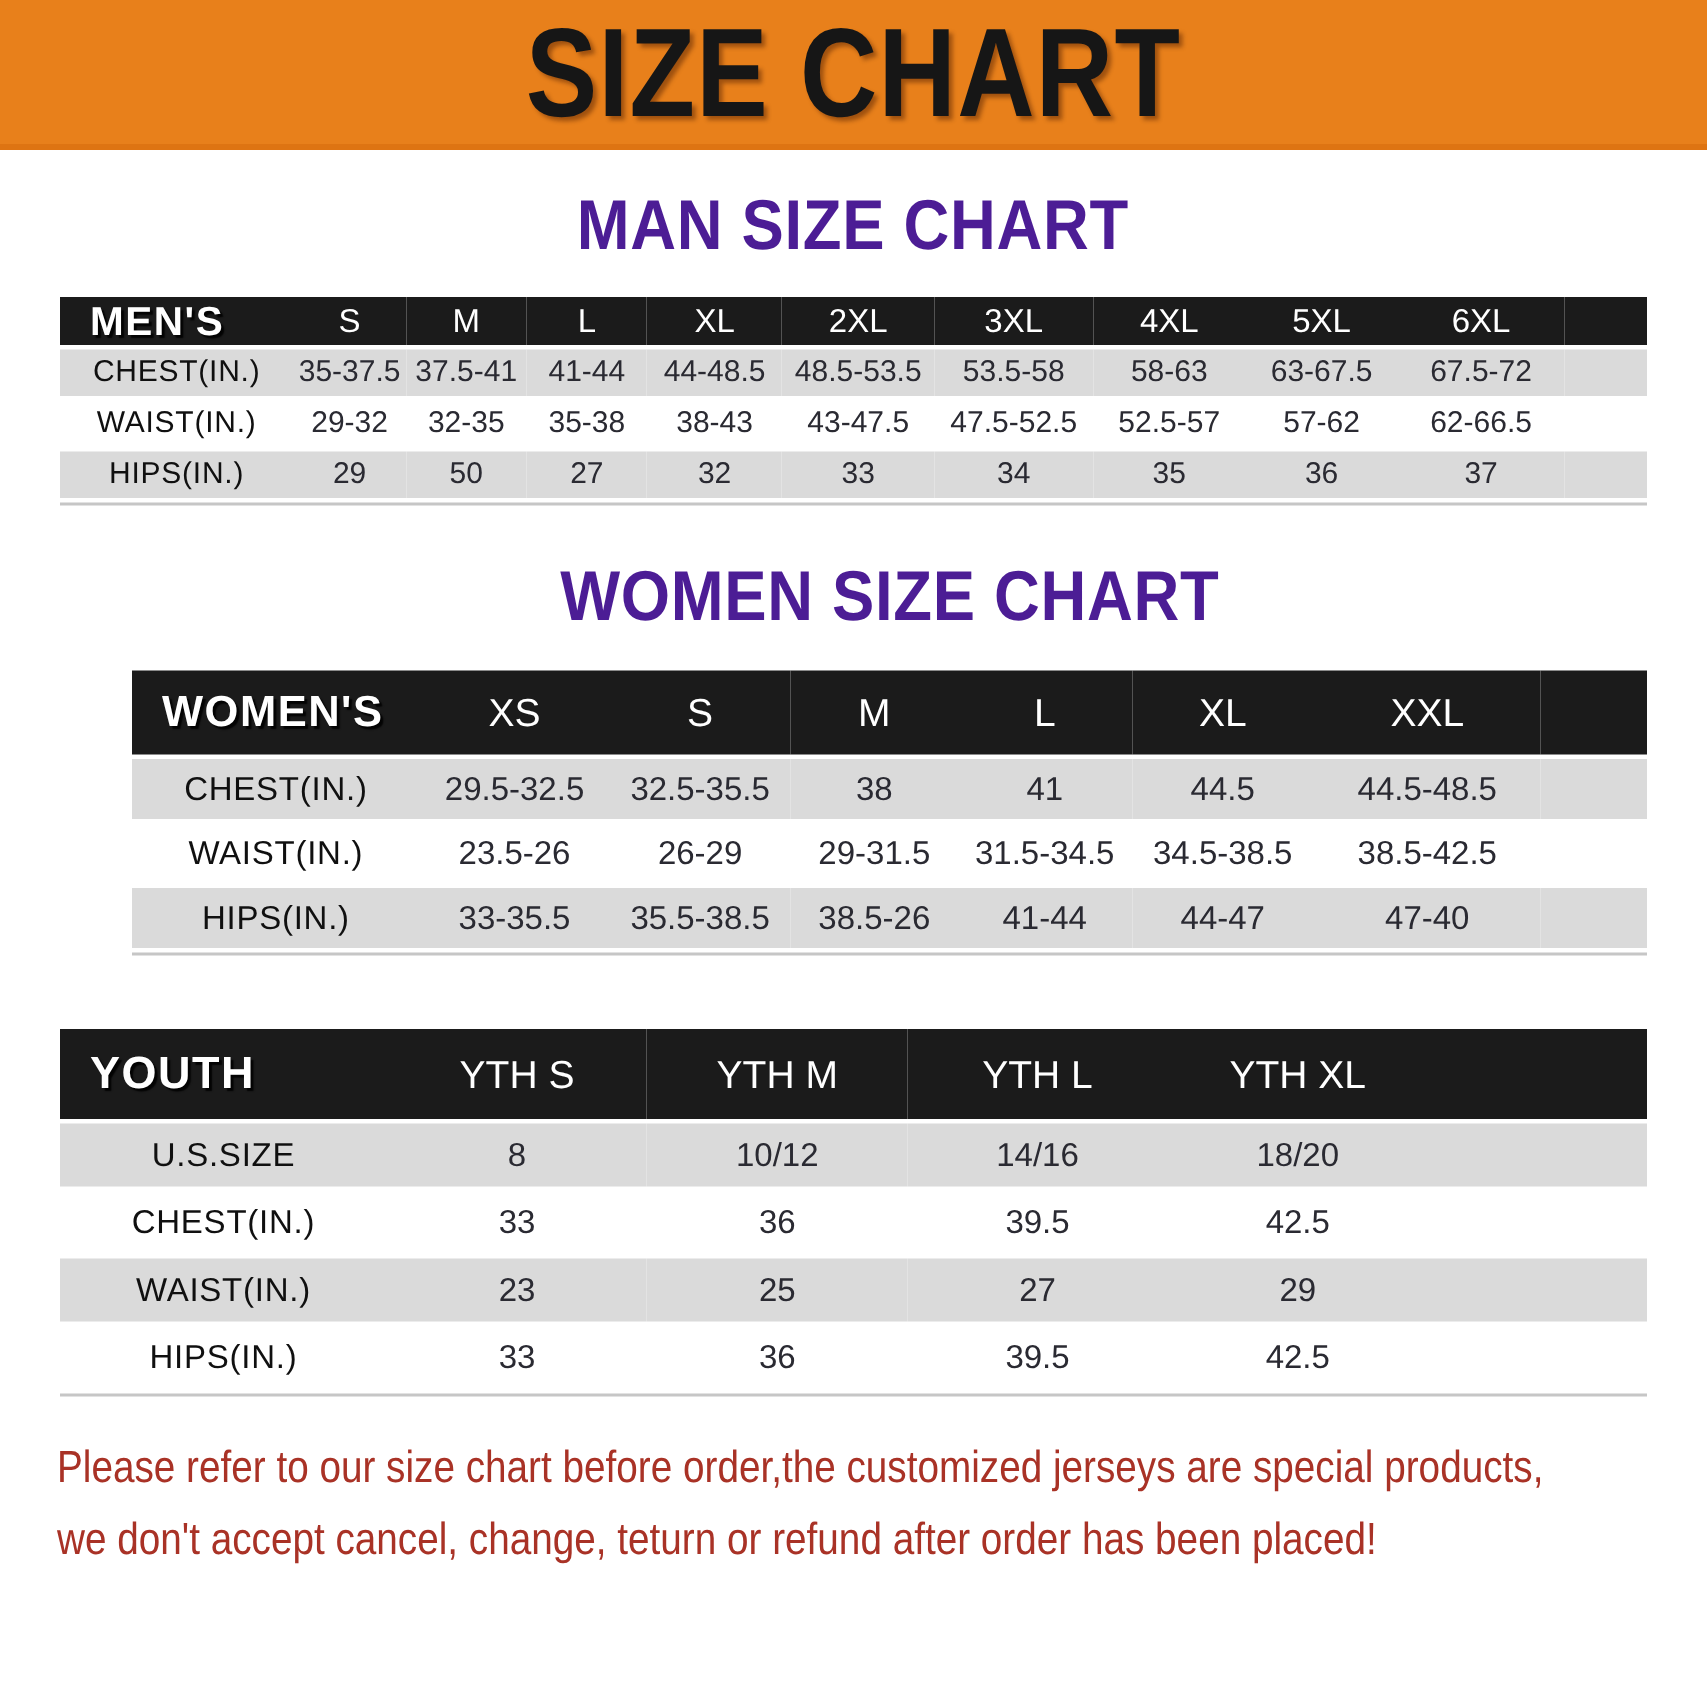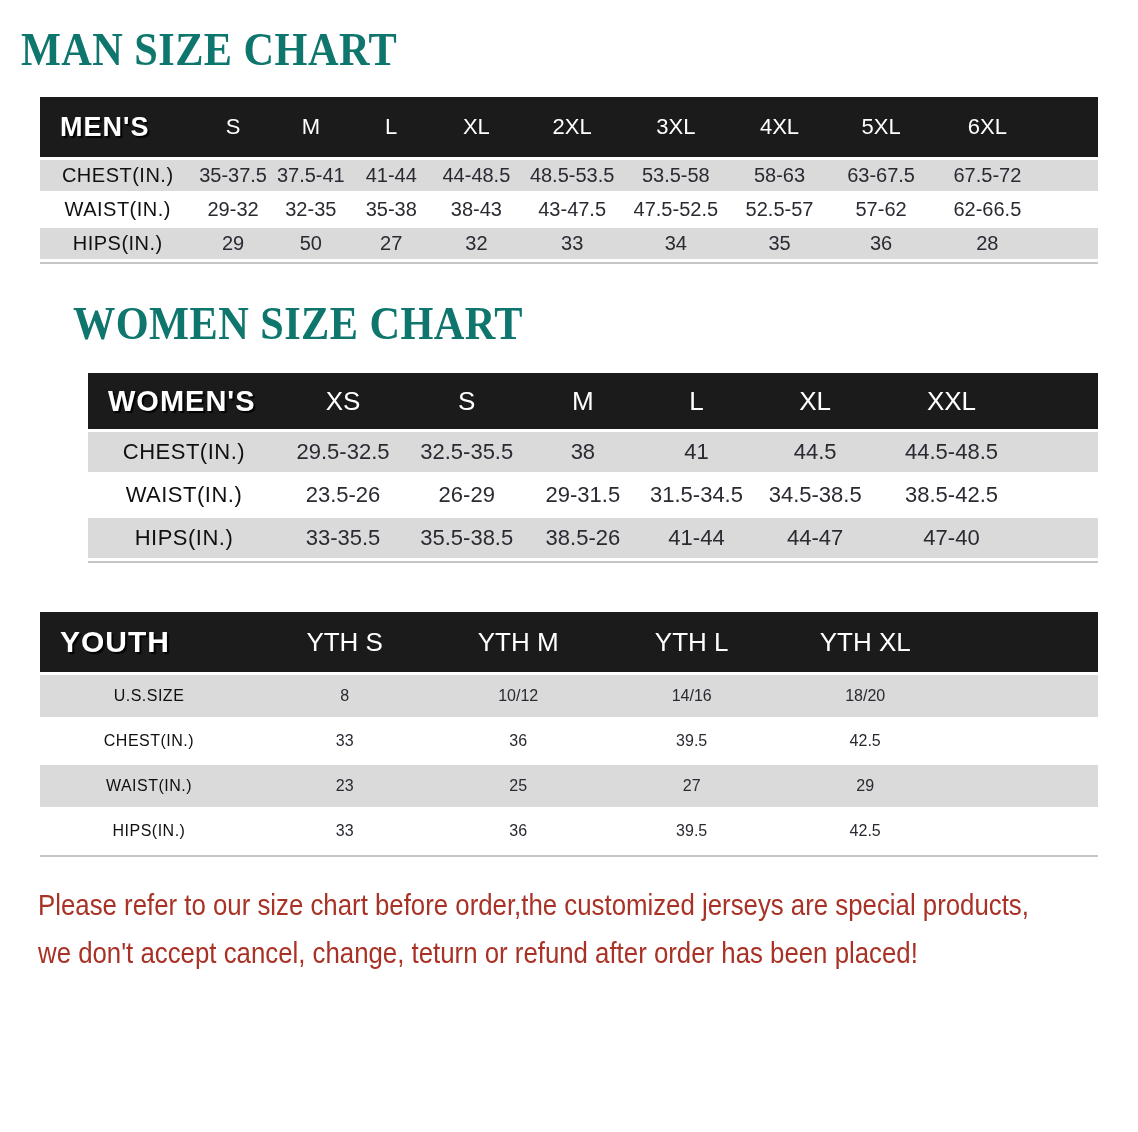--- a/index.html
+++ b/index.html
@@ -22,21 +22,21 @@
     display:flex;align-items:center;justify-content:center;
     border-bottom:4px solid #DE7412;
   }
   .banner-title{
     font-size:84px;font-weight:bold;color:#161616;letter-spacing:1px;
     text-shadow:3px 3px 3px rgba(70,25,0,0.45);
     line-height:100px;
   }
   
   .section-heading{
-    font-weight:bold;color:#0f766e;letter-spacing:0.5px;font-family:Liberation Serif, serif;
+    text-align:center;font-weight:bold;color:#4c1d95;letter-spacing:0.5px;
   }
   .section-heading .condensed{transform:scaleX(0.9);}
   
   .size-table{
     width:calc(100% - 80px);margin:0 40px;
     border-collapse:separate;border-spacing:0 3px;
     table-layout:fixed;
     border-bottom:2px solid #C6C6C6;
   }
   .size-table th{
@@ -49,56 +49,59 @@
   }
   .size-table th.spacer,.size-table td.spacer{padding:0;}
   .size-table td{
     text-align:center;vertical-align:middle;color:#2A2A32;background:#ffffff;
   }
   .size-table td.row-label{color:#101010;letter-spacing:0.5px;}
   .size-table tbody tr:nth-child(odd) td{background:var(--row-alt-bg);}
   
   .sec-0{margin-top:22px;}
   .sec-0 .section-heading{font-size:47px;margin-bottom:18px;}
-  .sec-0 th{height:60px;font-size:22px;margin-top:36px;}
+  .sec-0 th{height:32px;font-size:22px;margin-top:36px;}
   .sec-0 th.group-label{font-size:27px;}
   .sec-0 td{height:31px;font-size:20px;}
   .sec-0 .c0{width:14.7%}.sec-0 .c1{width:7.1%}.sec-0 .c2{width:7.6%}
   .sec-0 .c3{width:7.6%}.sec-0 .c4{width:8.5%}.sec-0 .c5{width:9.6%}
   .sec-0 .c6{width:10%}.sec-0 .c7{width:9.6%}.sec-0 .c8{width:9.6%}
   .sec-0 .c9{width:10.5%}.sec-0 .c10{width:5.2%}
   
   .sec-1{margin-top:32px;margin-left:48px;}
   .sec-1 .section-heading{font-size:47px;margin-bottom:20px;}
   .sec-1 th{height:56px;font-size:26px;}
   .sec-1 th.group-label{font-size:29px;}
   .sec-1 td{height:40px;font-size:22px;}
   .sec-1 .c0{width:19%}.sec-1 .c1{width:12.5%}.sec-1 .c2{width:12%}
   .sec-1 .c3{width:11%}.sec-1 .c4{width:11.5%}.sec-1 .c5{width:12%}
   .sec-1 .c6{width:15%}.sec-1 .c7{width:7%}
   
   .sec-2{margin-top:46px;}
   .sec-2 .section-heading{font-size:47px;margin-bottom:18px;}
   .sec-2 th{height:60px;font-size:26px;}
   .sec-2 th.group-label{font-size:30px;}
-  .sec-2 td{height:42px;font-size:16px;}
+  .sec-2 td{height:42px;font-size:22px;}
   .sec-2 .c0{width:20.6%}.sec-2 .c1{width:16.4%}.sec-2 .c2{width:16.4%}
   .sec-2 .c3{width:16.4%}.sec-2 .c4{width:16.4%}.sec-2 .c5{width:13.8%}
   
   .footer{margin-top:24px;padding:0 38px;}
   .footer p{
     color:var(--footer-color);font-size:30px;line-height:48px;
     transform:scaleX(0.86);transform-origin:left center;white-space:nowrap;
   }
 </style>
 </head>
 <body>
 
 <div class="page">
 
+  <header class="banner">
+    <span class="banner-title condensed">SIZE CHART</span>
+  </header>
 
   <main>
       <section class="size-section sec-0">
         <h2 class="section-heading"><span class="condensed">MAN SIZE CHART</span></h2>
         <table class="size-table">
           <colgroup>
             <col class="c0">
             <col class="c1">
             <col class="c2">
             <col class="c3">
@@ -155,21 +158,21 @@
             <tr>
               <td class="row-label">HIPS(IN.)</td>
               <td>29</td>
               <td>50</td>
               <td>27</td>
               <td>32</td>
               <td>33</td>
               <td>34</td>
               <td>35</td>
               <td>36</td>
-              <td>28</td>
+              <td>37</td>
               <td class="spacer"></td>
             </tr>
           </tbody>
         </table>
       </section>
       <section class="size-section sec-1">
         <h2 class="section-heading"><span class="condensed">WOMEN SIZE CHART</span></h2>
         <table class="size-table">
           <colgroup>
             <col class="c0">

